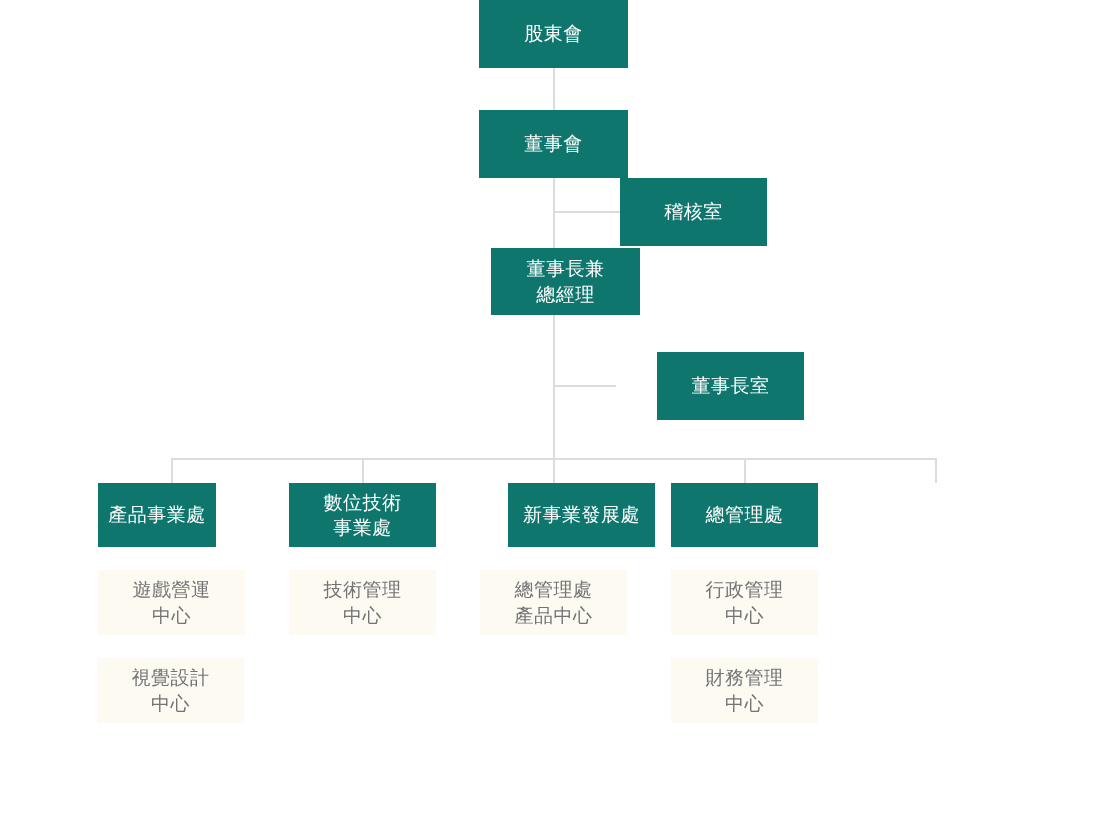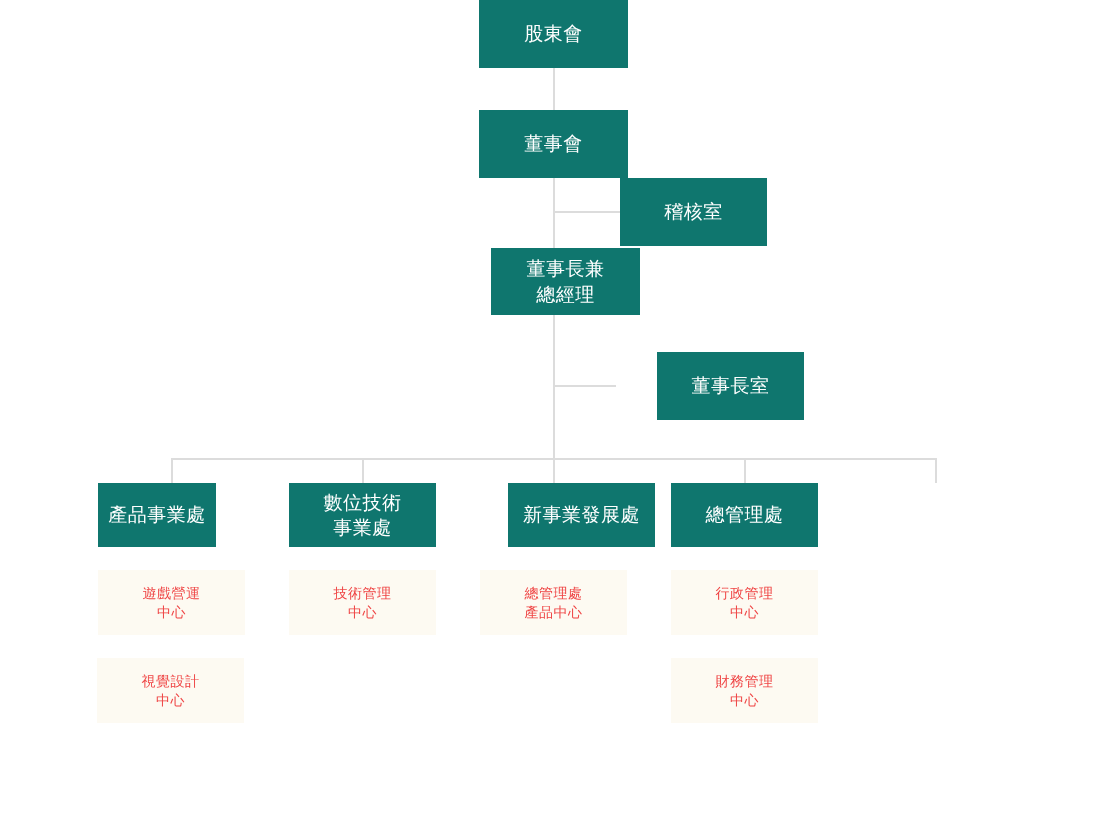--- a/index.html
+++ b/index.html
@@ -46,22 +46,22 @@
 
   .node.primary {
     background: #0f766e;
     color: #ffffff;
     font-size: 19px;
     letter-spacing: 0.5px;
   }
 
   .node.sub {
     background: #FDFAF2;
-    color: #ef4444;
-    font-size: 14px;
+    color: #737373;
+    font-size: 19px;
     letter-spacing: 0.5px;
   }
 </style>
 </head>
 <body>
 
 <div id="org-chart">
 
   <div class="line v" style="left:553px; top:68px; height:42px;"></div>
 

